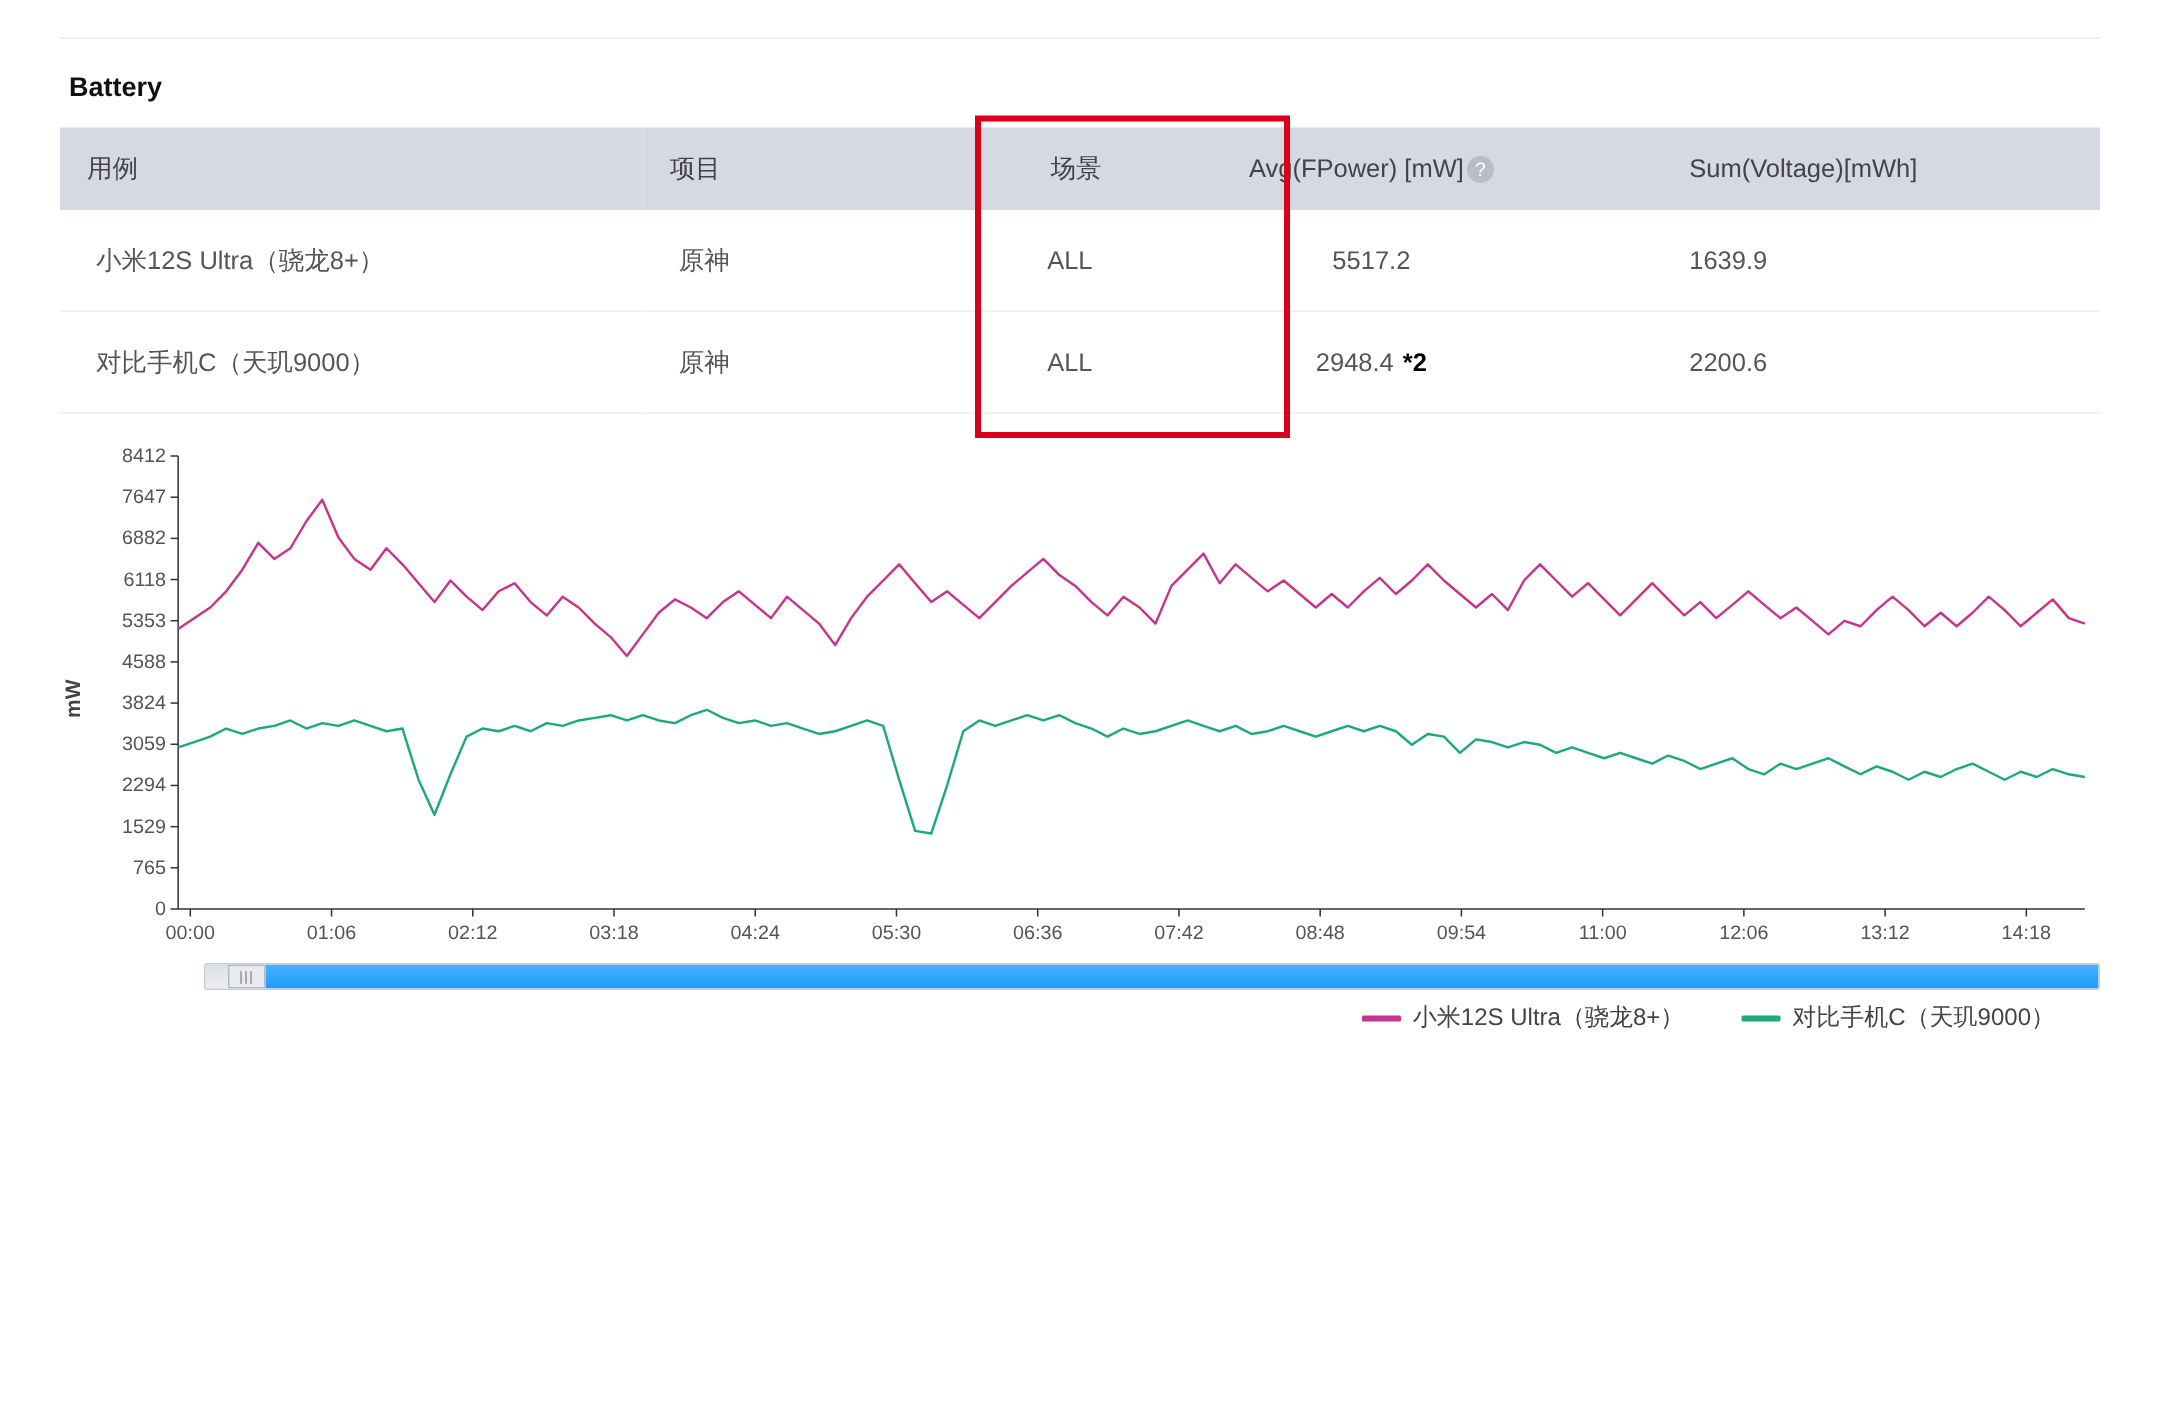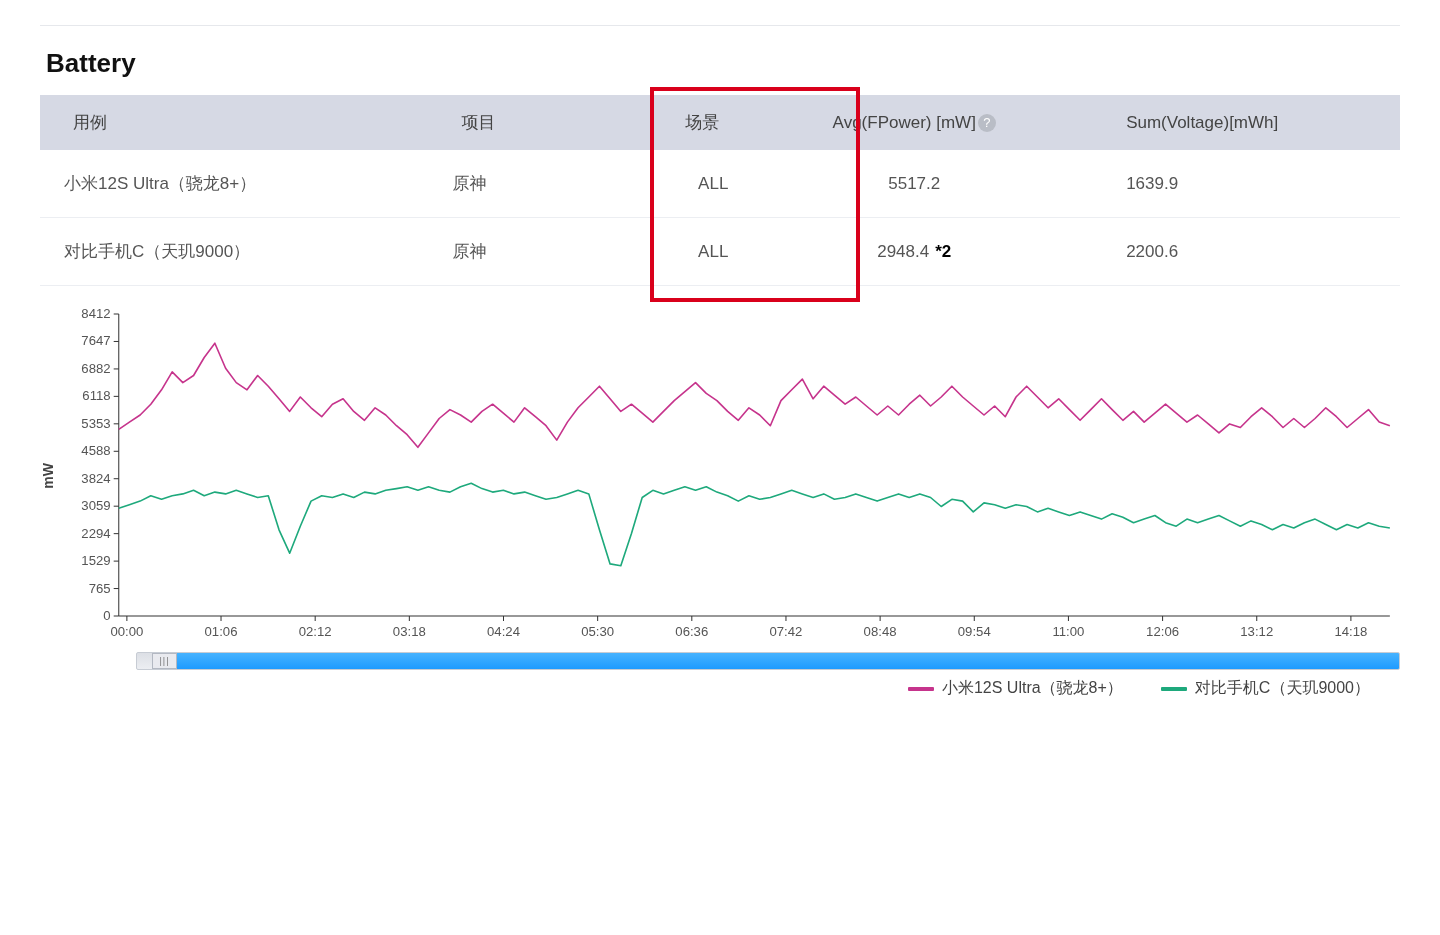--- a/index.html
+++ b/index.html
@@ -1,28 +1,28 @@
 <!DOCTYPE html>
 <html><head>
 <meta charset="utf-8">
 <style>
   * { box-sizing: border-box; margin: 0; padding: 0; }
   body { font-family: -apple-system, "Helvetica Neue", Arial, "PingFang SC", "Microsoft YaHei", sans-serif; background: #fff; color: #222; width: 1440px; }
   .page { padding: 25px 40px 35px 40px; }
   .header-bar { border-left: 5px solid #2e6bff; padding-left: 10px; margin-bottom: 18px; }
   .header-title { font-size: 26px; font-weight: 700; color: #111; }
   .divider { border-top: 1px solid #e6e8ec; margin: 0 0 22px 0; }
-  .section-title { font-size: 26px; font-weight: 700; color: #111; margin: 0 0 16px 6px; }
+  .section-title { font-size: 18px; font-weight: 700; color: #111; margin: 0 0 16px 6px; }
   .tab-row { display: flex; margin-bottom: 28px; margin-left: 6px; }
   .tab { padding: 10px 22px; font-size: 16px; border: 1px solid #d9dde3; background: #fff; color: #333; cursor: pointer; }
   .tab:not(:first-child) { border-left: none; }
   .tab.active { background: #2e6bff; color: #fff; border-color: #2e6bff; }
   .table-wrap { position: relative; margin-bottom: 20px; }
   table.data { width: 100%; border-collapse: collapse; font-size: 17px; color: #333; }
-  table.data thead th { background: #d6d9e4; text-align: left; font-weight: 500; color: #444; padding: 16px 33px; }
+  table.data thead th { background: #d6d9e4; text-align: left; font-weight: 500; color: #444; padding: 16px 18px; }
   table.data tbody td { padding: 22px 24px; border-bottom: 1px solid #eceef2; color: #555; }
   table.data th:nth-child(1), table.data td:nth-child(1) { width: 24%; }
   table.data th:nth-child(2), table.data td:nth-child(2) { width: 10%; }
   table.data th:nth-child(3), table.data td:nth-child(3) { width: 10%; text-align: right; }
   table.data th:nth-child(4), table.data td:nth-child(4) { width: 20%; text-align: center;}
   table.data th:nth-child(5), table.data td:nth-child(5) { width: 20%; padding-left: 50px;}
   .help-icon { display: inline-block; width: 18px; height: 18px; border-radius: 50%; background: #b9bdc6; color: #fff; font-size: 13px; line-height: 18px; text-align: center; vertical-align: middle; margin-left: 2px; }
   .highlight-box { position: absolute; border: 4px solid #d9001b; pointer-events: none; }
   .star2 { font-weight: 700; color: #000; margin-left: 6px; }
   

